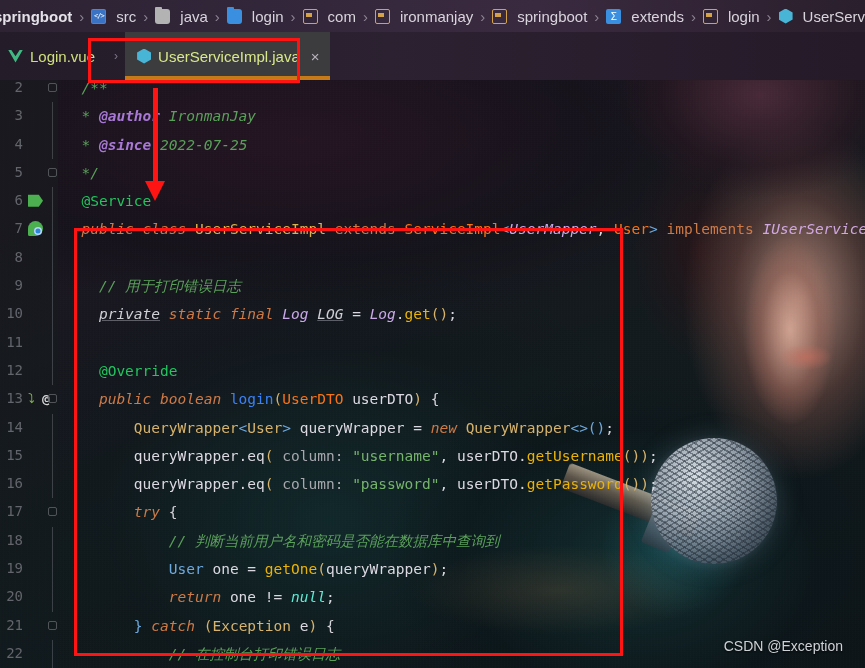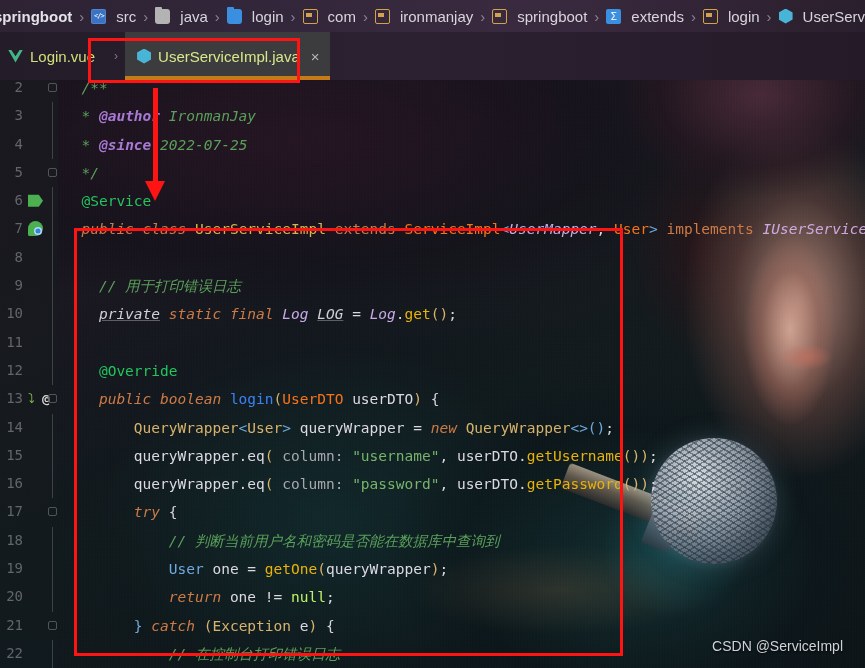--- a/index.html
+++ b/index.html
@@ -243,21 +243,21 @@
   .t-ident   { color: #dcd9e2; }
   .t-static  { color: #cfcfd6; font-style: italic; text-decoration: underline; text-decoration-color: rgba(200,200,210,.4); }
   .t-str     { color: #76b36b; }
   .t-param   { color: #a7a7ae; }
   .t-method  { color: #3b82f6; }
   .t-call    { color: #eab308; }
   .t-brace   { color: #d4d4da; }
   .t-gold    { color: #d7b36b; }
   .t-blue    { color: #6ea9dd; }
   .t-angle   { color: #6ea9dd; }
-  .t-null    { color: #bef264; }
+  .t-null    { color: #5eead4; font-style: italic; }
   .t-class   { color: #d9b14f; }
   .t-implk   { color: #cd7a46; }
   .t-iface   { color: #cfa8e0; font-style: italic; }
   .t-mapper  { color: #c9a8e8; font-style: italic; }
 
   
   .ann-box {
     position: absolute;
     border: 3px solid #ff1414;
     z-index: 9;
@@ -465,14 +465,14 @@
     <div class="code" id="code-host"><div class="row"><span class="t-plain">  </span><span class="t-doc">/**</span></div><div class="row"><span class="t-plain">  </span><span class="t-doc">* </span><span class="t-doctag">@author</span><span class="t-doc"> IronmanJay</span></div><div class="row"><span class="t-plain">  </span><span class="t-doc">* </span><span class="t-doctag">@since</span><span class="t-doc"> 2022-07-25</span></div><div class="row"><span class="t-plain">  </span><span class="t-doc">*/</span></div><div class="row"><span class="t-plain">  </span><span class="t-anno">@Service</span></div><div class="row"><span class="t-plain">  </span><span class="t-kw">public</span><span class="t-plain"> </span><span class="t-kw">class</span><span class="t-plain"> </span><span class="t-class">UserServiceImpl</span><span class="t-plain"> </span><span class="t-implk">extends</span><span class="t-plain"> </span><span class="t-type">ServiceImpl</span><span class="t-angle">&lt;</span><span class="t-mapper">UserMapper</span><span class="t-plain">, </span><span class="t-type">User</span><span class="t-angle">&gt; </span><span class="t-implk">implements</span><span class="t-plain"> </span><span class="t-iface">IUserService</span></div><div class="row"></div><div class="row"><span class="t-plain">    </span><span class="t-comment">// 用于打印错误日志</span></div><div class="row"><span class="t-plain">    </span><span class="t-static">private</span><span class="t-plain"> </span><span class="t-kw">static</span><span class="t-plain"> </span><span class="t-kw">final</span><span class="t-plain"> </span><span class="t-itype">Log</span><span class="t-plain"> </span><span class="t-static">LOG</span><span class="t-plain"> = </span><span class="t-itype">Log</span><span class="t-plain">.</span><span class="t-call">get</span><span class="t-gold">()</span><span class="t-plain">;</span></div><div class="row"></div><div class="row"><span class="t-plain">    </span><span class="t-anno">@Override</span></div><div class="row"><span class="t-plain">    </span><span class="t-kw">public</span><span class="t-plain"> </span><span class="t-kw">boolean</span><span class="t-plain"> </span><span class="t-method">login</span><span class="t-gold">(</span><span class="t-type">UserDTO</span><span class="t-plain"> </span><span class="t-ident">userDTO</span><span class="t-gold">)</span><span class="t-brace"> {</span></div><div class="row"><span class="t-plain">        </span><span class="t-gold">QueryWrapper</span><span class="t-angle">&lt;</span><span class="t-gold">User</span><span class="t-angle">&gt; </span><span class="t-ident">queryWrapper</span><span class="t-plain"> = </span><span class="t-kw">new</span><span class="t-plain"> </span><span class="t-gold">QueryWrapper</span><span class="t-angle">&lt;&gt;()</span><span class="t-plain">;</span></div><div class="row"><span class="t-plain">        </span><span class="t-ident">queryWrapper</span><span class="t-plain">.</span><span class="t-ident">eq</span><span class="t-gold">( </span><span class="t-param">column:</span><span class="t-plain"> </span><span class="t-str">"username"</span><span class="t-plain">, </span><span class="t-ident">userDTO</span><span class="t-plain">.</span><span class="t-call">getUsername</span><span class="t-gold">())</span><span class="t-plain">;</span></div><div class="row"><span class="t-plain">        </span><span class="t-ident">queryWrapper</span><span class="t-plain">.</span><span class="t-ident">eq</span><span class="t-gold">( </span><span class="t-param">column:</span><span class="t-plain"> </span><span class="t-str">"password"</span><span class="t-plain">, </span><span class="t-ident">userDTO</span><span class="t-plain">.</span><span class="t-call">getPassword</span><span class="t-gold">())</span><span class="t-plain">;</span></div><div class="row"><span class="t-plain">        </span><span class="t-kw">try</span><span class="t-brace"> {</span></div><div class="row"><span class="t-plain">            </span><span class="t-comment">// 判断当前用户名和密码是否能在数据库中查询到</span></div><div class="row"><span class="t-plain">            </span><span class="t-blue">User</span><span class="t-plain"> </span><span class="t-ident">one</span><span class="t-plain"> = </span><span class="t-call">getOne</span><span class="t-gold">(</span><span class="t-ident">queryWrapper</span><span class="t-gold">)</span><span class="t-plain">;</span></div><div class="row"><span class="t-plain">            </span><span class="t-kw">return</span><span class="t-plain"> </span><span class="t-ident">one</span><span class="t-plain"> != </span><span class="t-null">null</span><span class="t-plain">;</span></div><div class="row"><span class="t-plain">        </span><span class="t-blue">} </span><span class="t-kw">catch</span><span class="t-plain"> </span><span class="t-gold">(</span><span class="t-gold">Exception</span><span class="t-plain"> </span><span class="t-ident">e</span><span class="t-gold">)</span><span class="t-brace"> {</span></div><div class="row"><span class="t-plain">            </span><span class="t-comment">// 在控制台打印错误日志</span></div></div>
   </div>
 
   <div class="ann-box box-tab"></div>
   <div class="ann-box box-code"></div>
   <div class="arrow">
     <div class="arrow-stem"></div>
     <div class="arrow-head"></div>
   </div>
 
-  <div class="watermark">CSDN @ServiceImpl</div>
+  <div class="watermark">CSDN @Exception</div>
 </div>
 
 </body></html>

